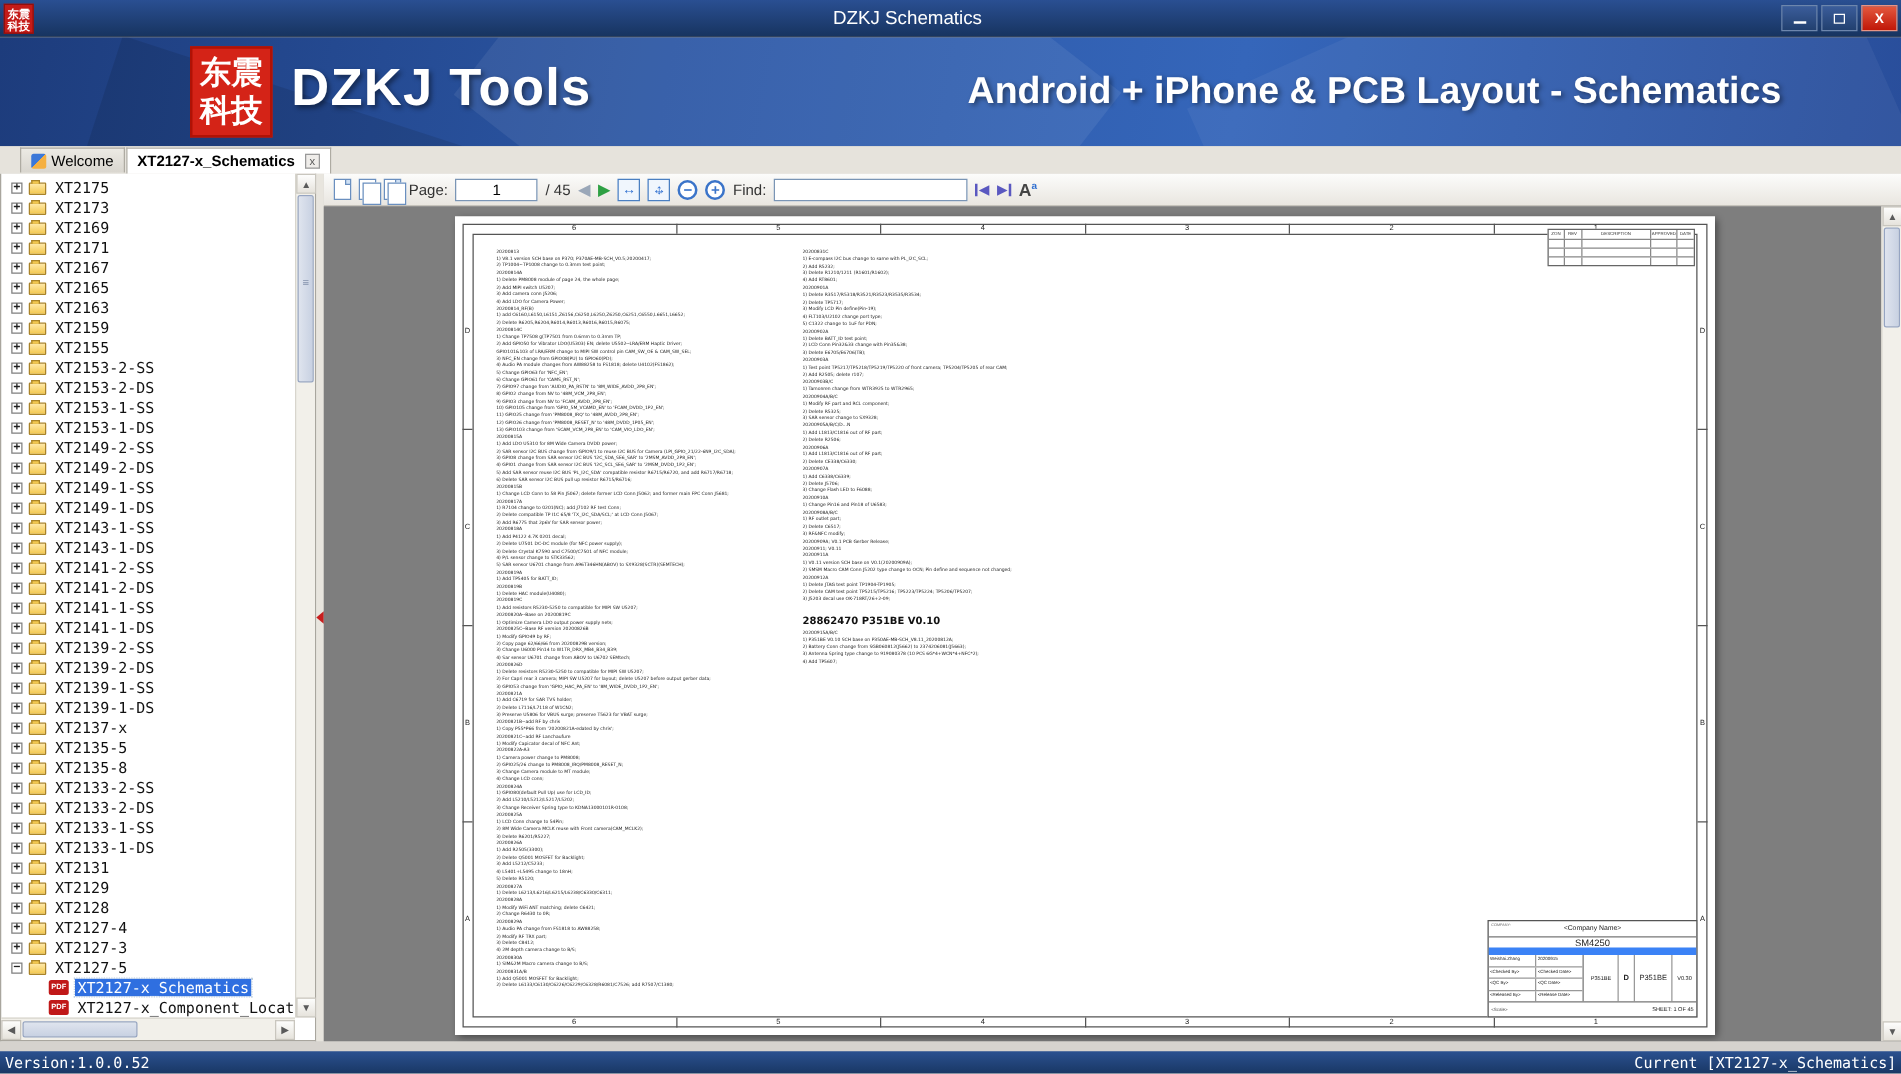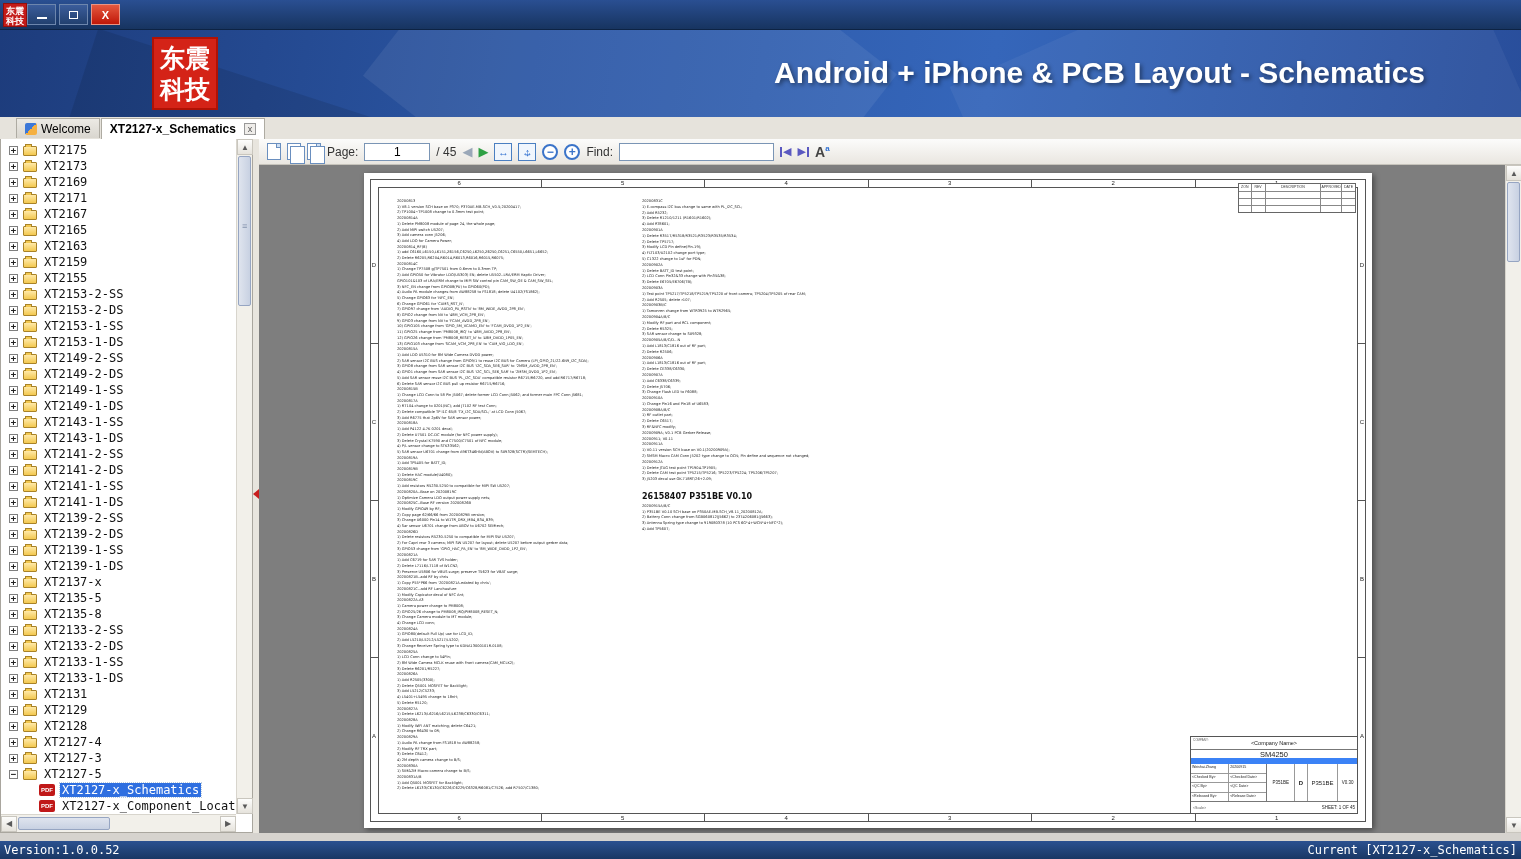--- a/index.html
+++ b/index.html
@@ -178,38 +178,40 @@
   .status-left{margin-left:4px;text-align:right;}
   .status-right{margin-left:auto;margin-right:4px;}
 </style>
 </head>
 <body>
 
 <div id="app">
 
   <div class="titlebar">
     <div class="app-icon">东震科技</div>
+    <div class="tb-title">DZKJ Schematics</div>
     <div class="win-btns">
       <div class="win-btn">
           <span class="glyph-min"></span>
         </div>
       <div class="win-btn">
           <span class="glyph-max"></span>
         </div>
       <div class="win-btn close">
           <span>X</span>
         </div>
     </div>
   </div>
 
   <div class="banner">
     <div class="shard1"></div>
     <div class="shard2"></div>
     <div class="shard3"></div>
     <div class="logo-box">东震科技</div>
+    <div class="brand">DZKJ Tools</div>
     <div class="tagline">Android + iPhone &amp; PCB Layout - Schematics</div>
   </div>
 
   <div class="tabrow">
     <div class="grp-right">
       <div class="tab">
         <span class="ico-welcome"></span>
         <span class="tab-label">Welcome</span>
       </div>
       <div class="tab active">
@@ -666,21 +668,21 @@
                 <div>20200911; V0.11</div>
                 <div>20200911A</div>
                 <div>1) V0.11 version SCH base on V0.1(20200909A);</div>
                 <div>2) SMSM Macro CAM Conn J5202 type change to OCN;  Pin define and sequence not changed;</div>
                 <div>20200912A</div>
                 <div>1) Delete JTAG test point TP1904-TP1905;</div>
                 <div>2) Delete CAM test point TP5215/TP5216; TP5223/TP5224; TP5206/TP5207;</div>
                 <div>3) J5203 decal use OK-718RT/26+2-09;</div>
                 <div>&nbsp;</div>
               </div>
-            <div class="doc-heading">26158407  P351BE V0.10</div>
+            <div class="doc-heading">28862470  P351BE V0.10</div>
             <div id="doc-right-after">
                 <div>20200915A/B/C</div>
                 <div>1) P351BE V0.10 SCH base on  P350AE-MB-SCH_V8.11_20200812A;</div>
                 <div>2) Battery Conn change from SGB060812(J5662) to 2374206081(J5663);</div>
                 <div>3) Antenna Spring type change to 919080378 (10 PCS 6G*4+WCN*4+NFC*2);</div>
                 <div>4) Add TP5607;</div>
               </div>
           </div>
 
           <div class="rev-table" id="rev-table">

